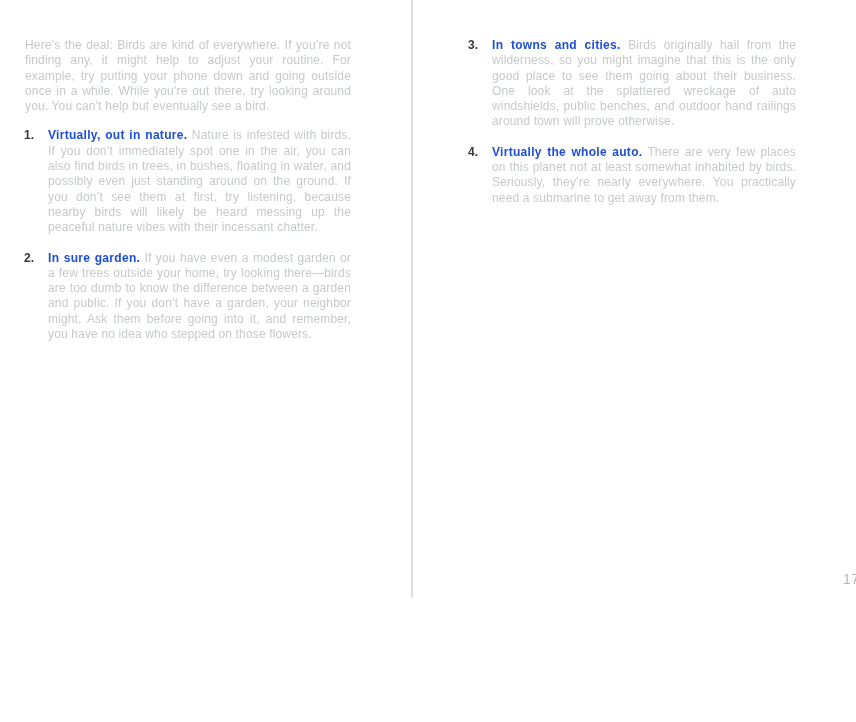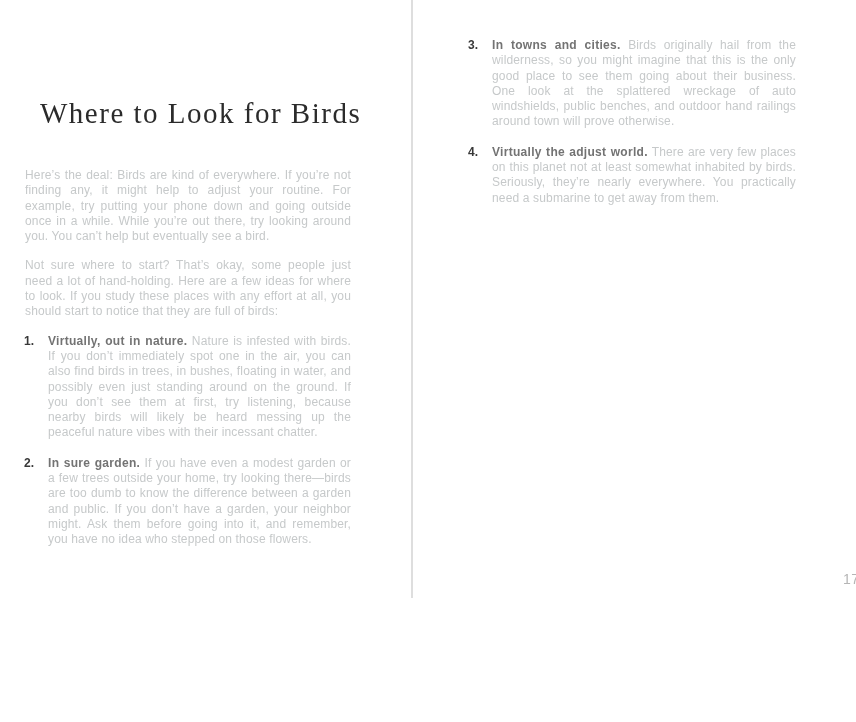--- a/index.html
+++ b/index.html
@@ -63,46 +63,44 @@
     position: absolute;
     left: 0;
     top: 0;
     font-weight: 700;
     font-size: 12px;
     color: #383838;
     letter-spacing: 0.2px;
   }
   .list-lead {
     font-weight: 700;
-    color: #737373;
+    color: #1d4ed8;
     letter-spacing: 0.3px;
   }
   .folio {
     position: absolute;
     left: 824px;
     top: 571px;
     font-size: 14px;
     letter-spacing: 0.5px;
     color: #b5b5b5;
     margin-left: 19px;
   }
 </style>
 </head>
 <body>
 
 <div class="spread">
 
   <div class="gutter"></div>
 
   <div class="page-col page-left">
-    <h1 class="chapter-title">Where to Look for Birds</h1>
 
     <p class="body-text para para-first">Here’s the deal: Birds are kind of everywhere. If you’re not finding any, it might help to adjust your routine. For example, try putting your phone down and going outside once in a while. While you’re out there, try looking around you. You can’t help but eventually see a bird.</p>
 
-    <p class="body-text para">Not sure where to start? That’s okay, some people just need a lot of hand-holding. Here are a few ideas for where to look. If you study these places with any effort at all, you should start to notice that they are full of birds:</p>
 
     <div class="body-text list-item">
       <span class="list-num">1.</span>
       <span class="list-lead">Virtually, out in nature.</span>
       <span>Nature is infested with birds. If you don’t immediately spot one in the air, you can also find birds in trees, in bushes, floating in water, and possibly even just standing around on the ground. If you don’t see them at first, try listening, because nearby birds will likely be heard messing up the peaceful nature vibes with their incessant chatter.</span>
     </div>
 
     <div class="body-text list-item">
       <span class="list-num">2.</span>
       <span class="list-lead">In sure garden.</span>
@@ -113,20 +111,20 @@
   <div class="page-col page-right">
 
     <div class="body-text list-item">
       <span class="list-num">3.</span>
       <span class="list-lead">In towns and cities.</span>
       <span>Birds originally hail from the wilderness, so you might imagine that this is the only good place to see them going about their business. One look at the splattered wreckage of auto windshields, public benches, and outdoor hand railings around town will prove otherwise.</span>
     </div>
 
     <div class="body-text list-item">
       <span class="list-num">4.</span>
-      <span class="list-lead">Virtually the adjust world.</span>
+      <span class="list-lead">Virtually the whole auto.</span>
       <span>There are very few places on this planet not at least somewhat inhabited by birds. Seriously, they’re nearly everywhere. You practically need a submarine to get away from them.</span>
     </div>
   </div>
 
   <div class="folio">17</div>
 
 </div>
 
 </body></html>

